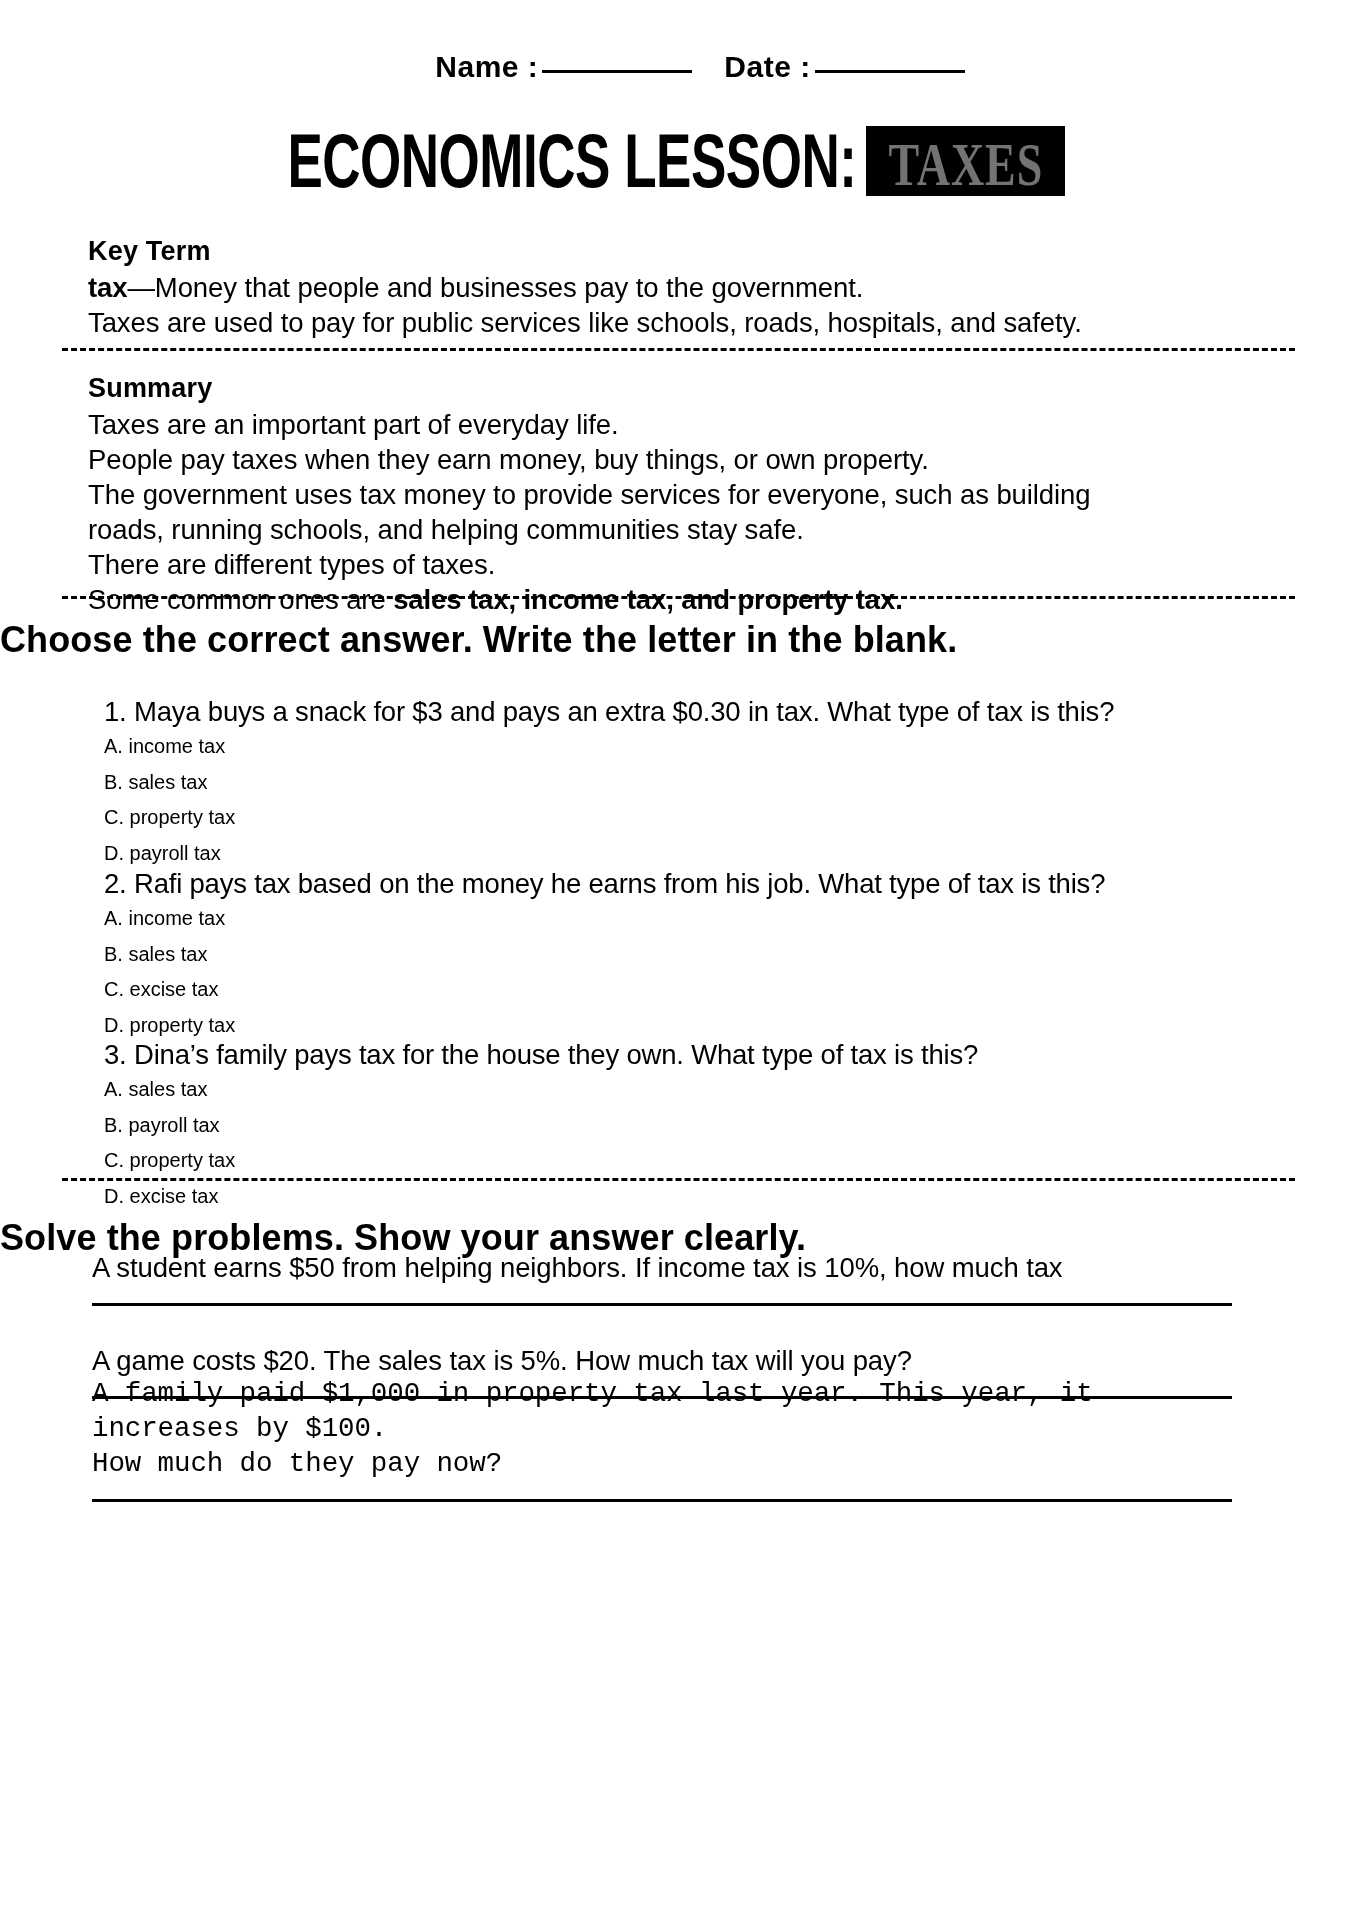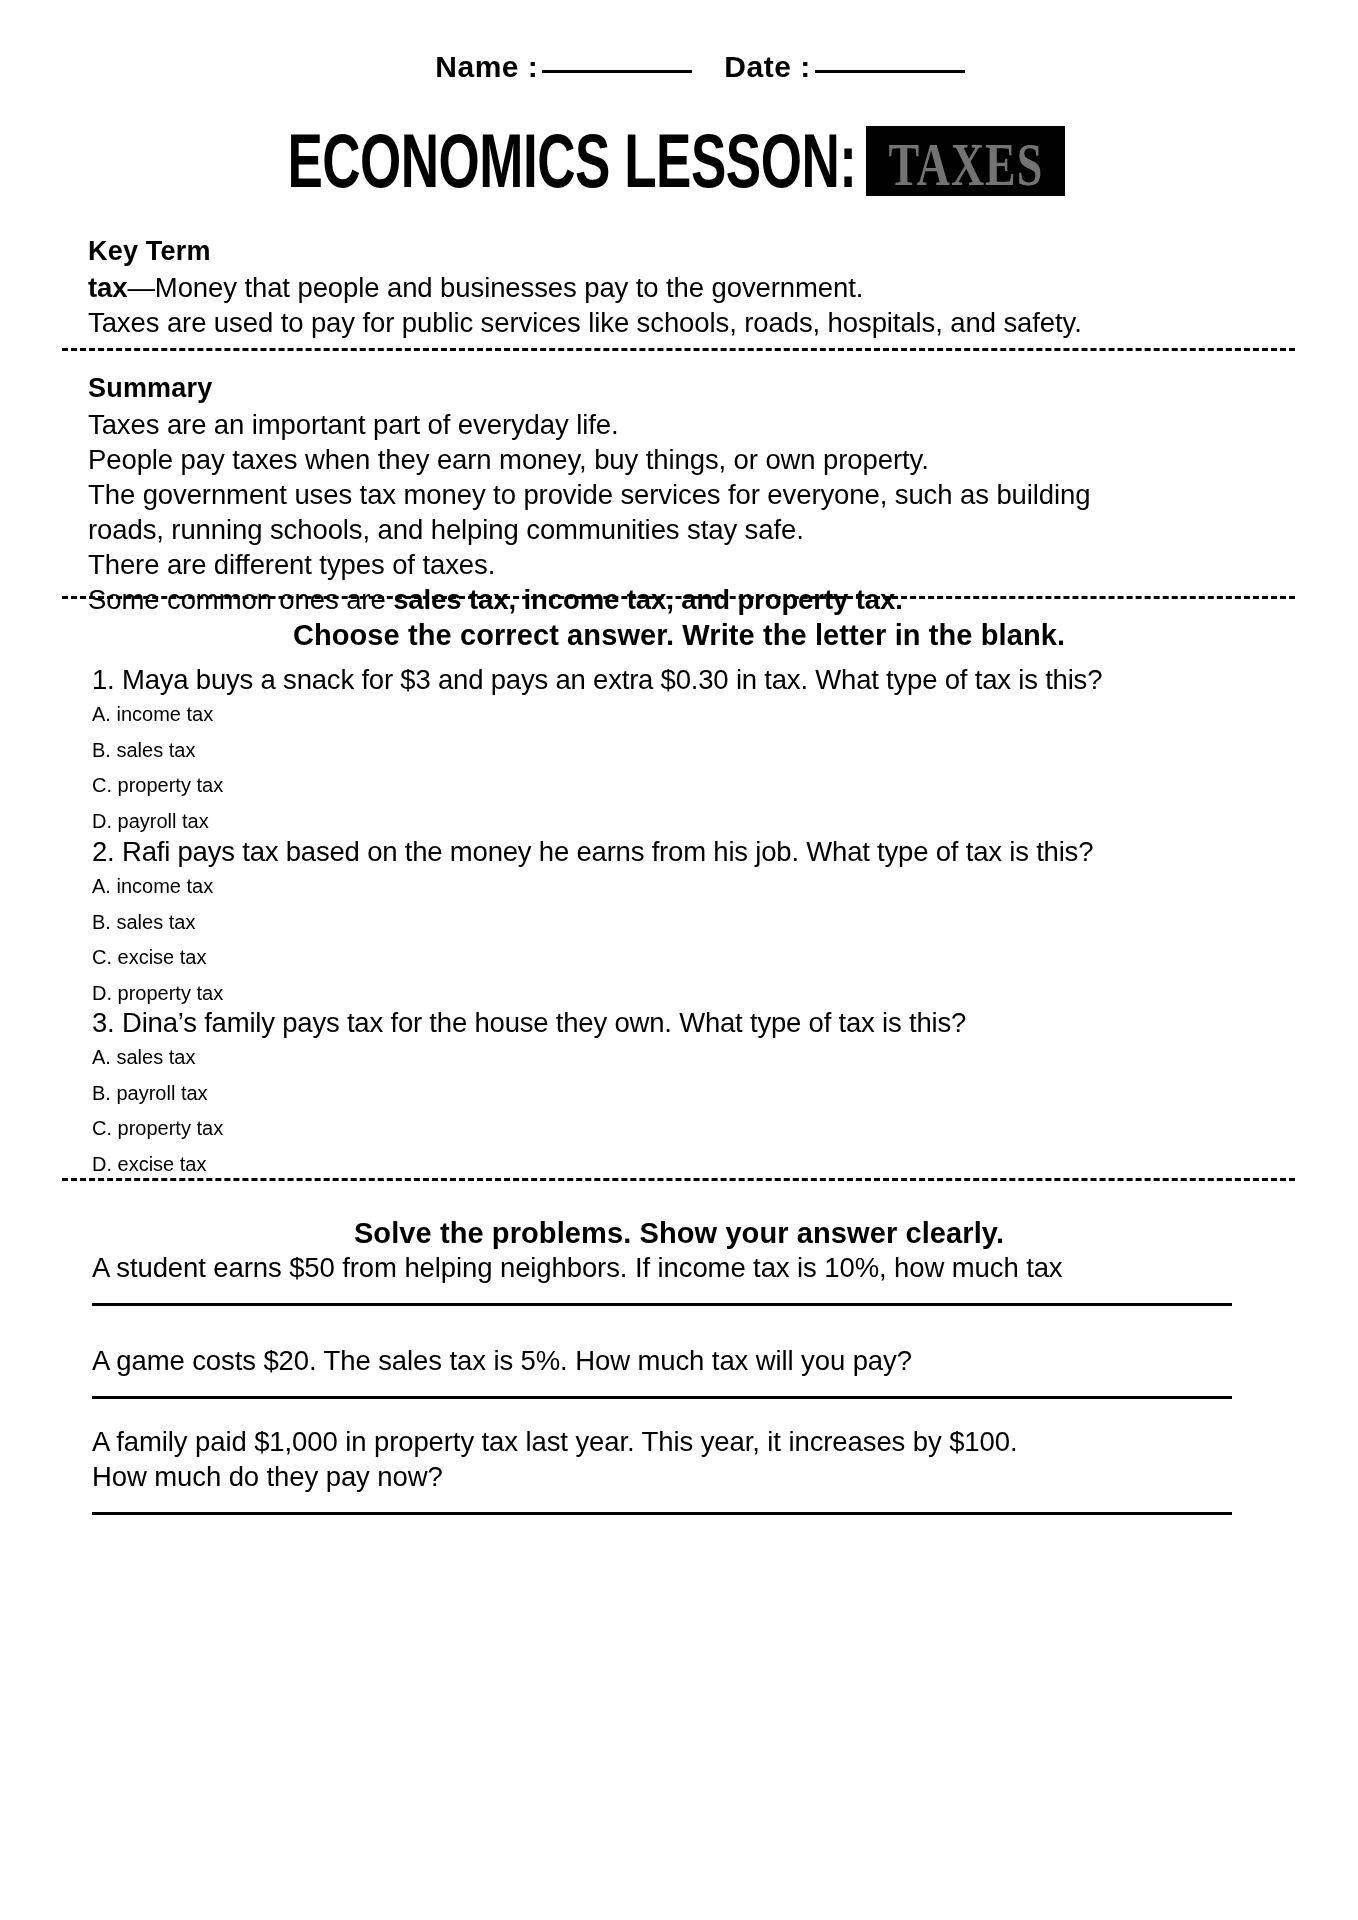--- a/index.html
+++ b/index.html
@@ -106,28 +106,27 @@
     width: 1233px;
     height: 0;
     border-top: 3px dashed #000000;
   }
 
   
   .instruction {
     position: absolute;
     left: 0;
     width: 100%;
-    text-align: center;
-    font-size: 29px;
+    font-size: 36px;
     font-weight: bold;
     letter-spacing: 0.1px;
   }
 
   
-  .mcq { position: absolute; left: 92px; width: 1190px; }
+  .mcq { position: absolute; left: 104px; width: 1190px; margin-top: 32px; }
   .mcq .q {
     font-size: 27.5px;
     line-height: 35px;
     white-space: nowrap;
     letter-spacing: -0.2px;
   }
   .mcq .opt {
     font-size: 20px;
     line-height: 35.5px;
     white-space: nowrap;
@@ -216,19 +215,19 @@
   <div class="wp" style="top:1250px;">
     <div class="ptext">A student earns $50 from helping neighbors. If income tax is 10%, how much tax</div>
     <div class="answer-rule"></div>
   </div>
 
   <div class="wp" style="top:1343px;">
     <div class="ptext">A game costs $20. The sales tax is 5%. How much tax will you pay?</div>
     <div class="answer-rule"></div>
   </div>
 
-  <div class="wp" style="top:1424px;">
+  <div class="wp" style="top:1376px;font-family:Liberation Mono, monospace;">
     <div class="ptext">A family paid $1,000 in property tax last year. This year, it increases by $100.</div>
     <div class="ptext">How much do they pay now?</div>
     <div class="answer-rule"></div>
   </div>
 
 </div>
 
 </body></html>

